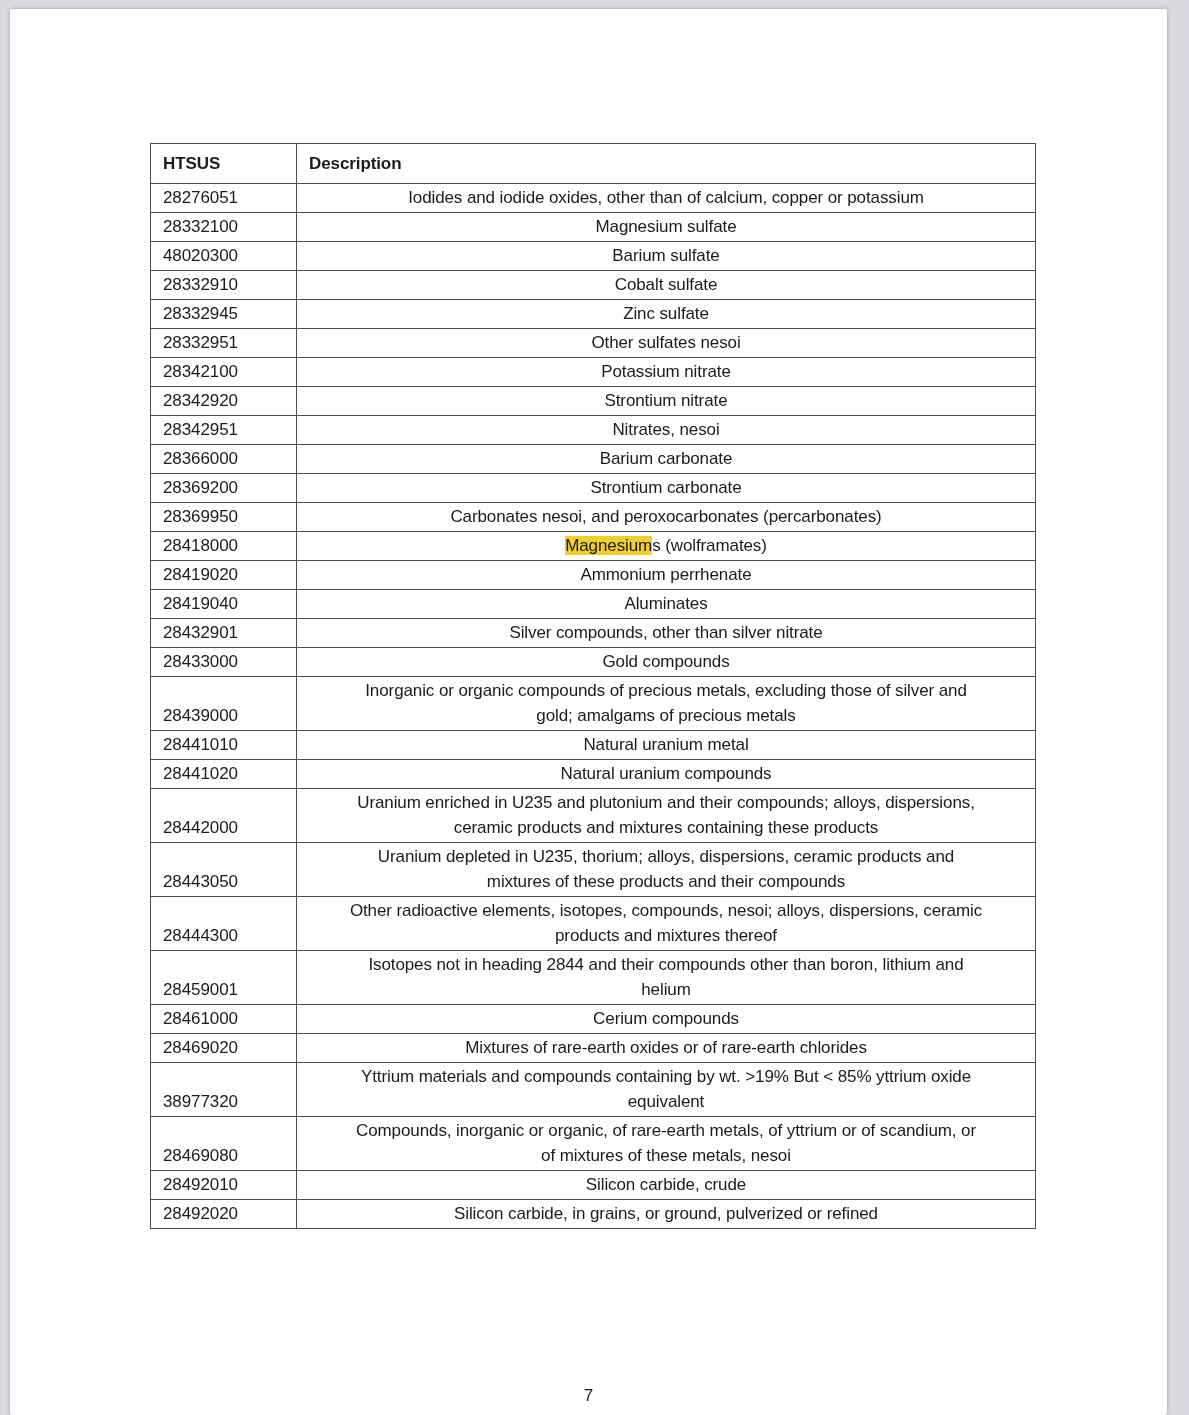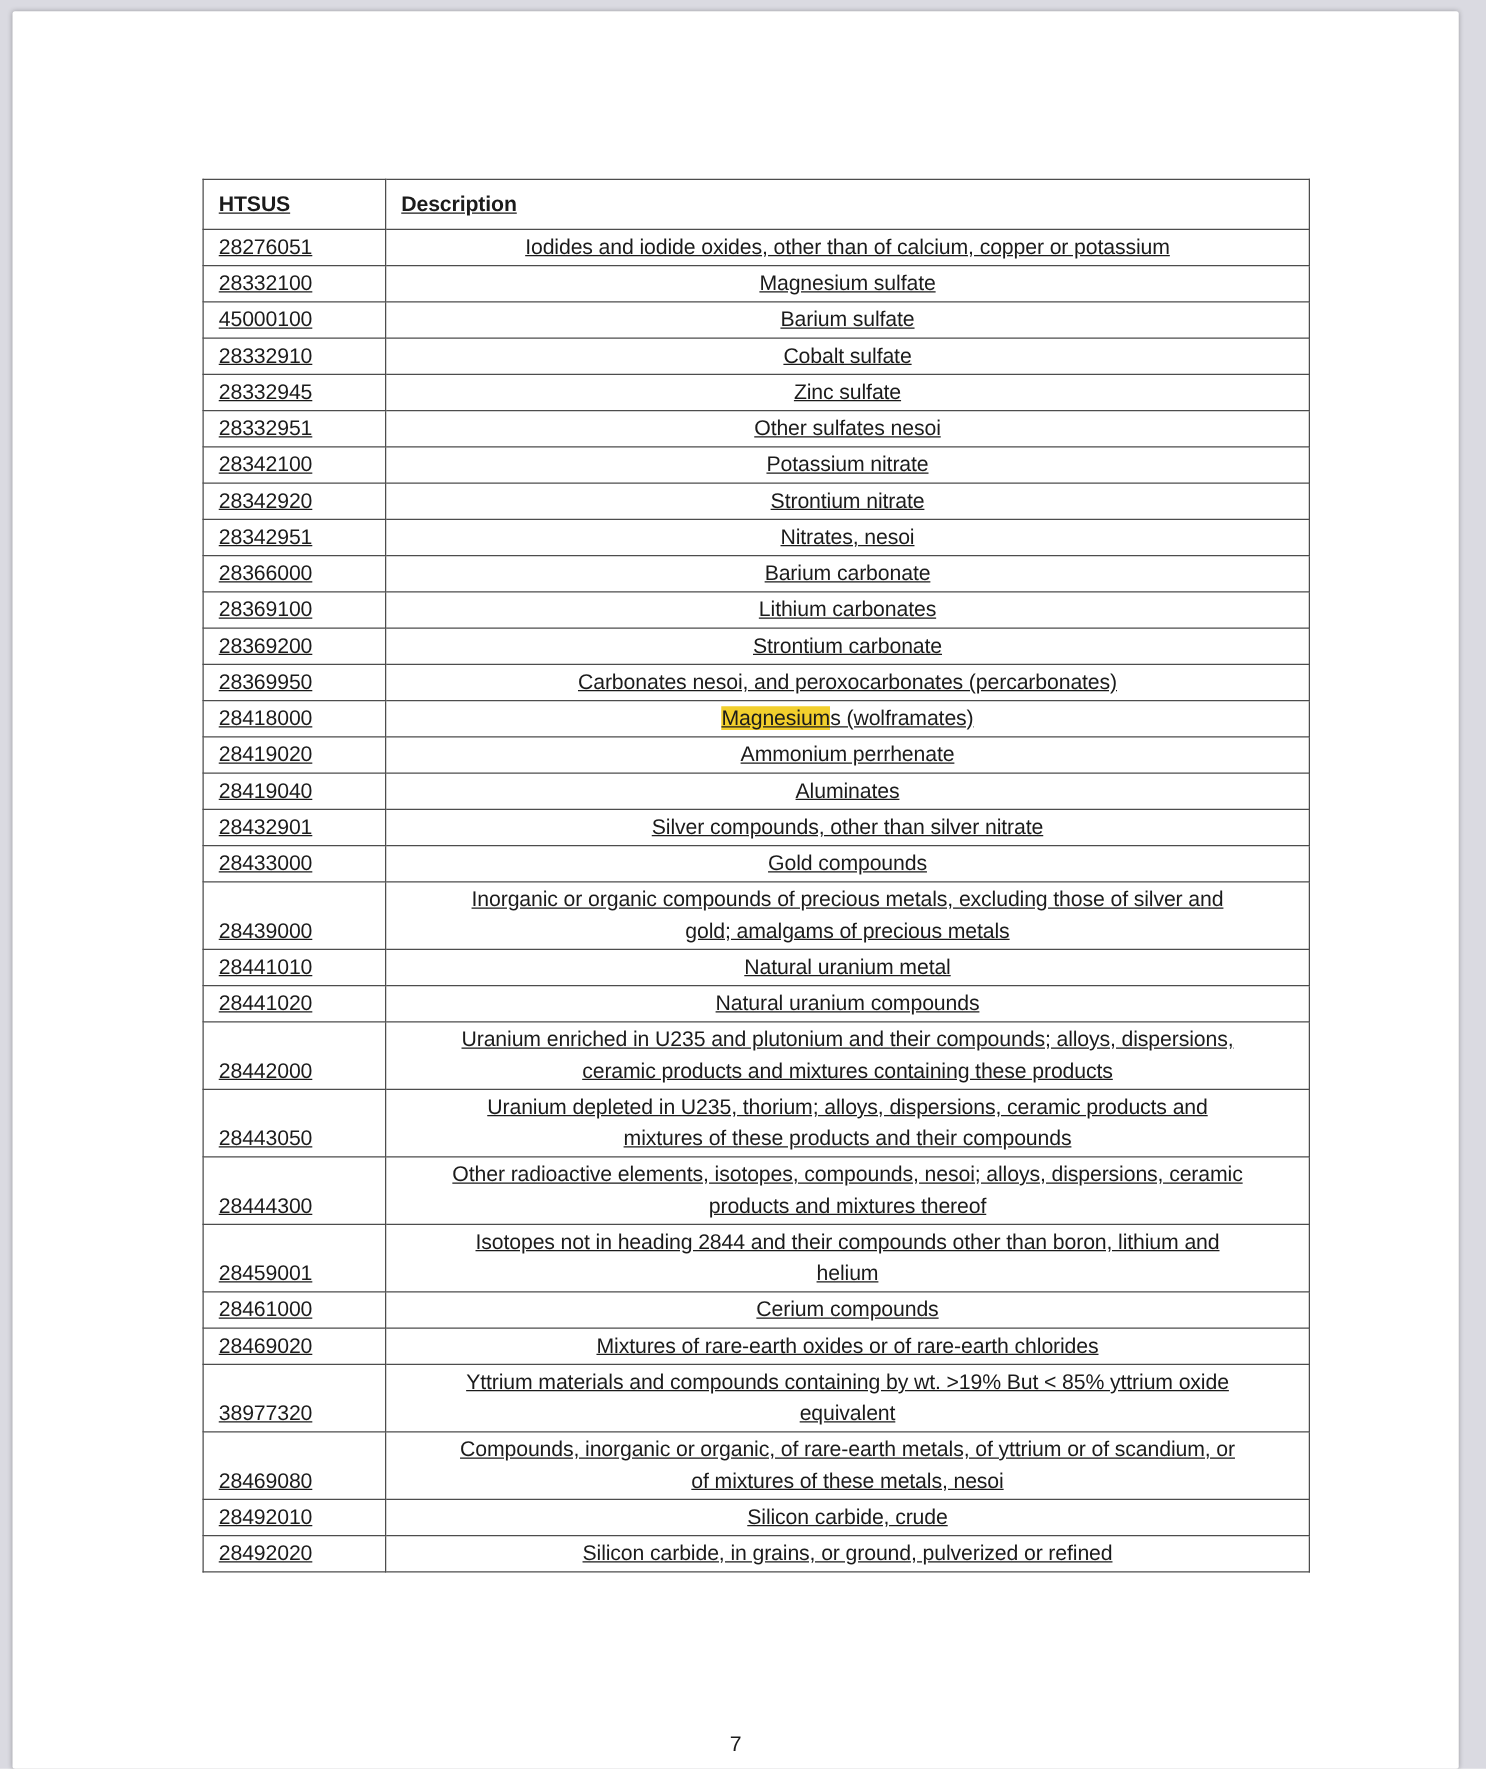--- a/index.html
+++ b/index.html
@@ -17,29 +17,28 @@
     left: 10px;
     top: 9px;
     width: 1157px;
     height: 1406px;
     background: var(--page-bg, #ffffff);
     border-radius: 2px;
     box-shadow: 0 0 4px rgba(0,0,0,0.28);
   }
   table.htsus {
     position: absolute;
-    left: 152px;
+    left: 140px;
     top: 134px;
     width: 886px;
     border-collapse: collapse;
     table-layout: fixed;
     font-size: 17px;
     color: var(--text-color, #1b1b1b);
     letter-spacing: -0.1px;
-    text-decoration: underline;
   }
   table.htsus th, table.htsus td {
     border: 1px solid var(--border-color, #4d4d4d);
   }
   table.htsus th {
     text-align: left;
     vertical-align: middle;
     height: 40px;
     font-weight: bold;
     padding: 0 10px 0 12px;
@@ -91,21 +90,21 @@
     <tbody>
         <tr>
           <td class="code-cell">28276051</td>
           <td class="desc-cell"><span>Iodides and iodide oxides, other than of calcium, copper or potassium</span></td>
         </tr>
         <tr>
           <td class="code-cell">28332100</td>
           <td class="desc-cell"><span>Magnesium sulfate</span></td>
         </tr>
         <tr>
-          <td class="code-cell">45000100</td>
+          <td class="code-cell">48020300</td>
           <td class="desc-cell"><span>Barium sulfate</span></td>
         </tr>
         <tr>
           <td class="code-cell">28332910</td>
           <td class="desc-cell"><span>Cobalt sulfate</span></td>
         </tr>
         <tr>
           <td class="code-cell">28332945</td>
           <td class="desc-cell"><span>Zinc sulfate</span></td>
         </tr>
@@ -121,24 +120,20 @@
           <td class="code-cell">28342920</td>
           <td class="desc-cell"><span>Strontium nitrate</span></td>
         </tr>
         <tr>
           <td class="code-cell">28342951</td>
           <td class="desc-cell"><span>Nitrates, nesoi</span></td>
         </tr>
         <tr>
           <td class="code-cell">28366000</td>
           <td class="desc-cell"><span>Barium carbonate</span></td>
-        </tr>
-        <tr>
-          <td class="code-cell">28369100</td>
-          <td class="desc-cell"><span>Lithium carbonates</span></td>
         </tr>
         <tr>
           <td class="code-cell">28369200</td>
           <td class="desc-cell"><span>Strontium carbonate</span></td>
         </tr>
         <tr>
           <td class="code-cell">28369950</td>
           <td class="desc-cell"><span>Carbonates nesoi, and peroxocarbonates (percarbonates)</span></td>
         </tr>
         <tr>

